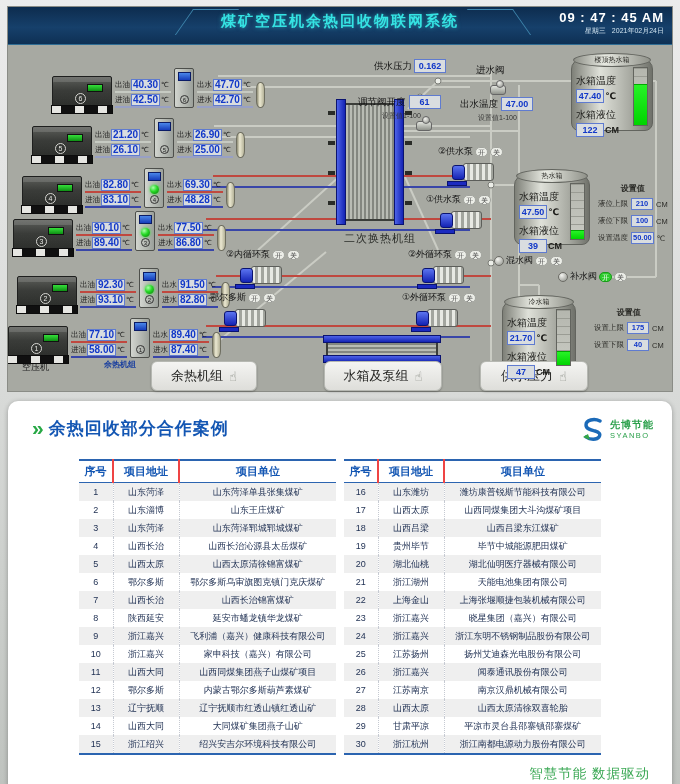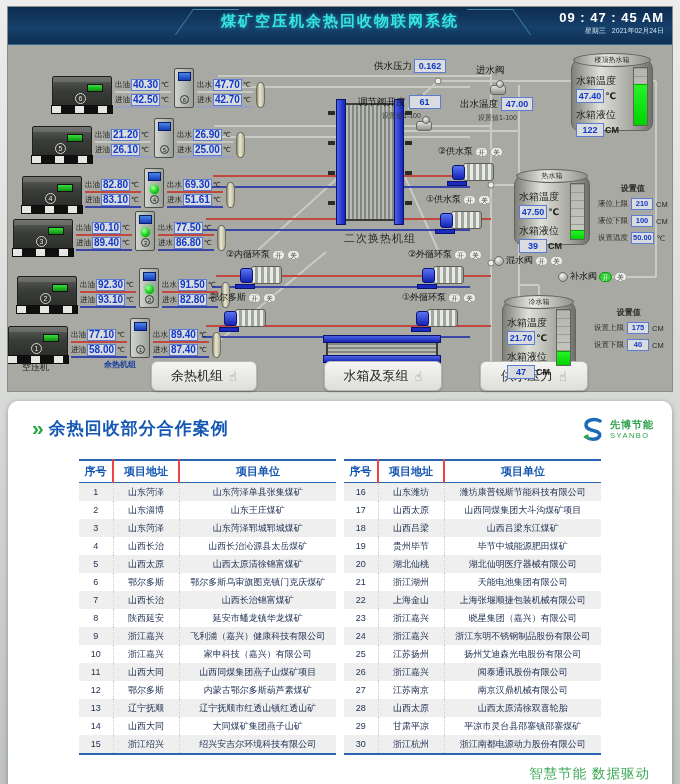--- a/index.html
+++ b/index.html
@@ -349,21 +349,21 @@
             <div class="numc hmi-num">4</div>
           </div>
           <div class="tcol">
             <div class="tline out-hot">
               <span class="t-lab">出水</span>
               <span class="vbox">69.30</span>
               <span class="t-deg">℃</span>
             </div>
             <div class="tline in-hot">
               <span class="t-lab">进水</span>
-              <span class="vbox">51.61</span>
+              <span class="vbox">48.28</span>
               <span class="t-deg">℃</span>
             </div>
           </div>
           <div class="cyl"></div>
         </div>
         <div class="crow" style="top: 166px; left: 5px;">
           <div class="comp">
             <div class="comp-screen"></div>
             <div class="numc comp-num">3</div>
           </div>

